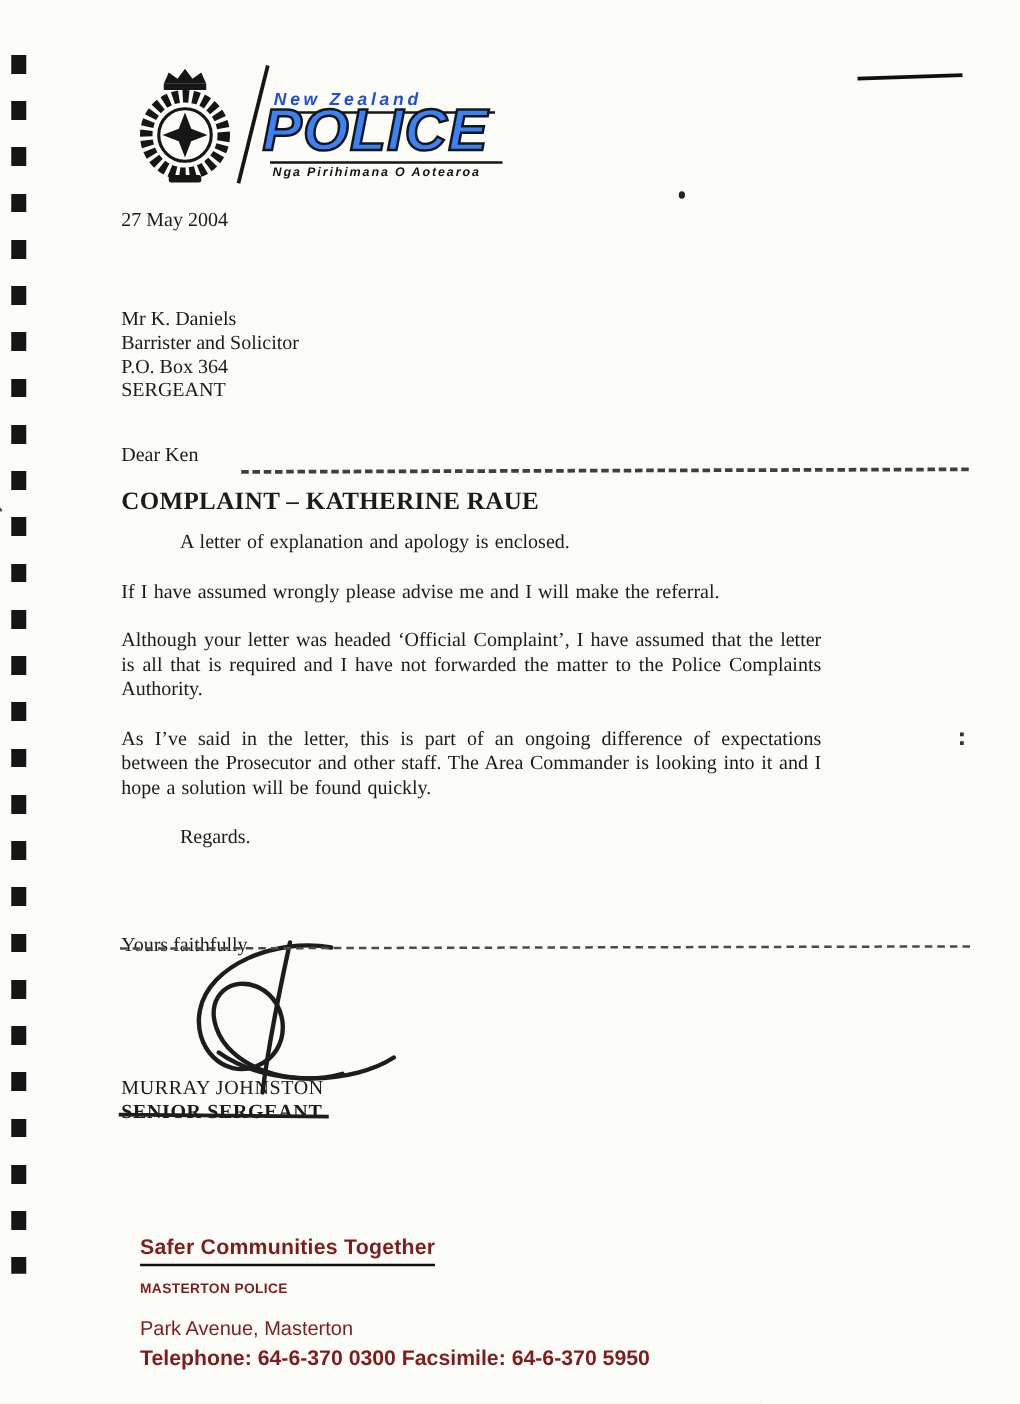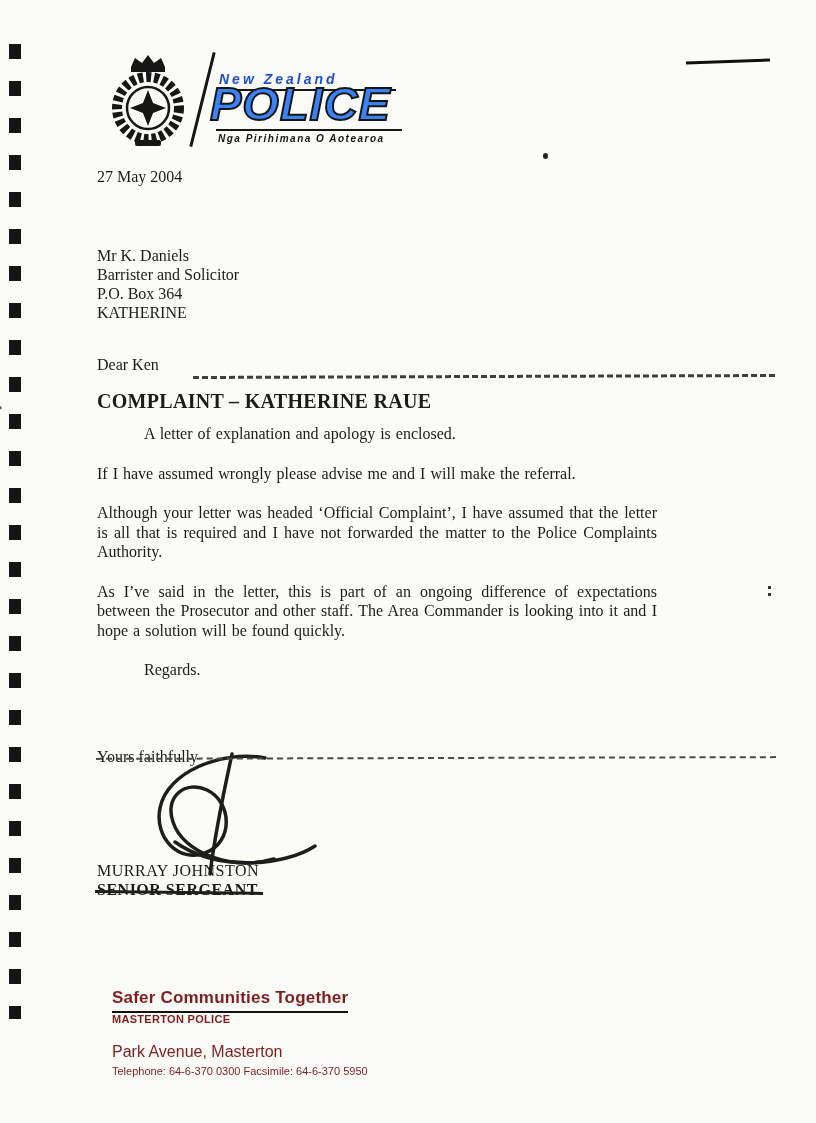--- a/index.html
+++ b/index.html
@@ -54,23 +54,23 @@
   .signatory-title { position:absolute; left:97px; top:881px; font-size:16px; font-weight:bold; letter-spacing:.5px; }
 
   .signature { position:absolute; left:113px; top:750px; }
 
   
   .footer { position:absolute; left:112px; top:988px; font-family:"Liberation Sans", sans-serif; color:#7f1d1d; }
   .footer-slogan {
     display:inline-block; font-size:17px; font-weight:bold; letter-spacing:.2px;
     border-bottom:2.5px solid #111; padding-bottom:3px;
   }
-  .footer-station { font-size:11px; font-weight:bold; letter-spacing:.3px; }
+  .footer-station { margin-top:12px; font-size:11px; font-weight:bold; letter-spacing:.3px; }
   .footer-address { margin-top:18px; font-size:16px; }
-  .footer-contact { margin-top:4px; font-size:11px; }
+  .footer-contact { margin-top:4px; font-size:17px;font-weight:bold; }
 
   
   .art { position:absolute; }
   .art-topright { left:686px; top:60px; width:84px; height:3px; background:#101010; transform:rotate(-2deg); }
   .art-dash1 { left:193px; top:375px; width:582px; height:0; border-top:3px dashed #3f3f3f; transform:rotate(-.2deg); }
   .art-dash2 { left:96px; top:757px; width:680px; height:0; border-top:2px dashed #4a4a4a; transform:rotate(-.15deg); }
   .art-strike { left:95px; top:891px; width:168px; height:3px; background:#1d1d1d; transform:rotate(.6deg); }
   .art-dot { left:543px; top:153px; width:5px; height:6px; background:#222; border-radius:50%; }
   .art-colon { left:768px; top:586px; width:3px; height:3px; background:#333; box-shadow:0 7px 0 #333; }
   .art-curve1 { left:-5px; top:382px; width:18px; height:30px; border:2px solid transparent;
@@ -101,21 +101,21 @@
     <div class="rule-bottom"></div>
     <div class="brand-sub">Nga Pirihimana O Aotearoa</div>
   </div>
 
   <div class="date">27 May 2004</div>
 
   <div class="address">
     <div>Mr K. Daniels</div>
     <div>Barrister and Solicitor</div>
     <div>P.O. Box 364</div>
-    <div>KATHERINE</div>
+    <div>SERGEANT</div>
   </div>
 
   <div class="salutation">Dear Ken</div>
 
   <div class="subject">COMPLAINT – KATHERINE RAUE</div>
 
   <div class="body">
     <p class="no-justify">A letter of explanation and apology is enclosed.</p>
     <p>If I have assumed wrongly please advise me and I will make the referral.</p>
     <p>Although your letter was headed ‘Official Complaint’, I have assumed that the letter is all that is required and I have not forwarded the matter to the Police Complaints Authority.</p>

